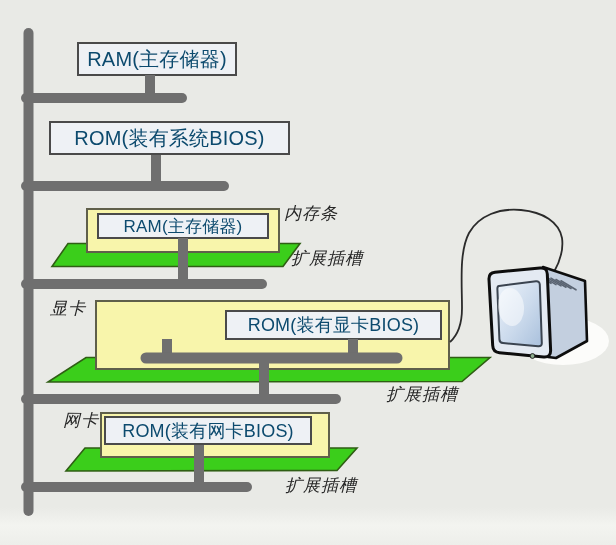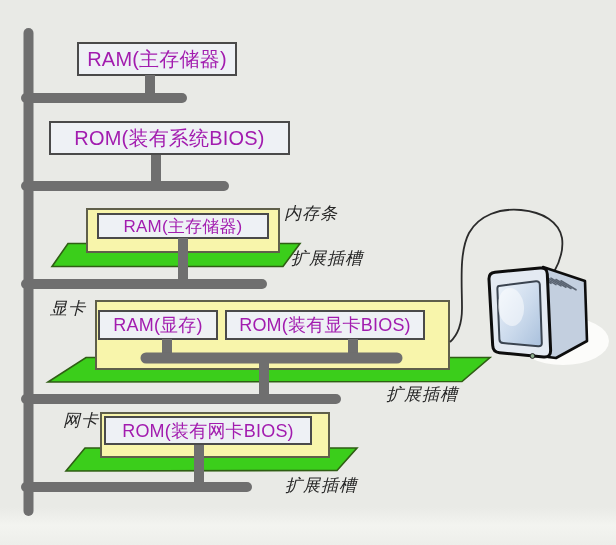--- a/index.html
+++ b/index.html
@@ -10,21 +10,21 @@
   }
   svg{position:absolute;left:0;top:0;pointer-events:none;}
   .busline{stroke:var(--bus-gray);stroke-width:10;stroke-linecap:round;fill:none;}
   .conn{stroke:var(--bus-gray);stroke-width:10;stroke-linecap:butt;fill:none;}
   .conn-round{stroke:var(--bus-gray);stroke-linecap:round;fill:none;}
   .slot{fill:var(--slot-green);stroke:#2f5e14;stroke-width:1.6;}
   .chip{
     position:absolute;box-sizing:border-box;z-index:2;
     background:var(--chip-fill);border:2px solid var(--chip-border);
     display:flex;align-items:center;justify-content:center;
-    color:#a21caf;white-space:nowrap;letter-spacing:.2px;
+    color:#0c4a6e;white-space:nowrap;letter-spacing:.2px;
   }
   .card{
     position:absolute;box-sizing:border-box;z-index:1;
     background:var(--card-yellow);border:2px solid #5f5f4a;
   }
   .callig{
     position:absolute;z-index:4;white-space:nowrap;
     font-family:"DejaVu Serif",serif;font-style:italic;
     font-size:17px;color:#262626;letter-spacing:1px;
   }
@@ -51,22 +51,21 @@
     <path class="slot" d="M85,448 L357,448 L337,470.5 L66,471 Z"></path>
   </svg>
 
   <div class="card" style="left:86px;top:208px;width:194px;height:45px;"></div>
   <div class="card" style="left:95px;top:300px;width:355px;height:70px;"></div>
   <div class="card" style="left:100px;top:412px;width:230px;height:46px;"></div>
 
   <div class="chip" style="left:77px;top:42px;width:160px;height:34px;font-size:20px;">RAM(主存储器)</div>
   <div class="chip" style="left:49px;top:121px;width:241px;height:34px;font-size:20px;">ROM(装有系统BIOS)</div>
   <div class="chip" style="left:97px;top:213px;width:172px;height:26px;font-size:17px;">RAM(主存储器)</div>
-  <div class="chip" style="left:98px;top:310px;width:120px;height:30px;font-size:18px;">RAM(显存)</div>
-  <div class="chip" style="left:225px;top:310px;width:200px;height:30px;font-size:18px;">ROM(装有显卡BIOS)</div>
+  <div class="chip" style="left:225px;top:310px;width:217px;height:30px;font-size:18px;">ROM(装有显卡BIOS)</div>
   <div class="chip" style="left:104px;top:416px;width:208px;height:29px;font-size:18px;">ROM(装有网卡BIOS)</div>
 
   <svg class="frontsvg" width="616" height="545" viewBox="0 0 616 545">
     <path class="conn" d="M150,75 V96"></path>
     <path class="conn" d="M156,155 V184"></path>
     <path class="conn" d="M183,238 V282"></path>
     <path class="conn" d="M167,339 V354"></path>
     <path class="conn" d="M353,339 V354"></path>
     <path class="conn-round" stroke-width="11" d="M146,358 H397"></path>
     <path class="conn" stroke-width="13" d="M264,358 V396"></path>

